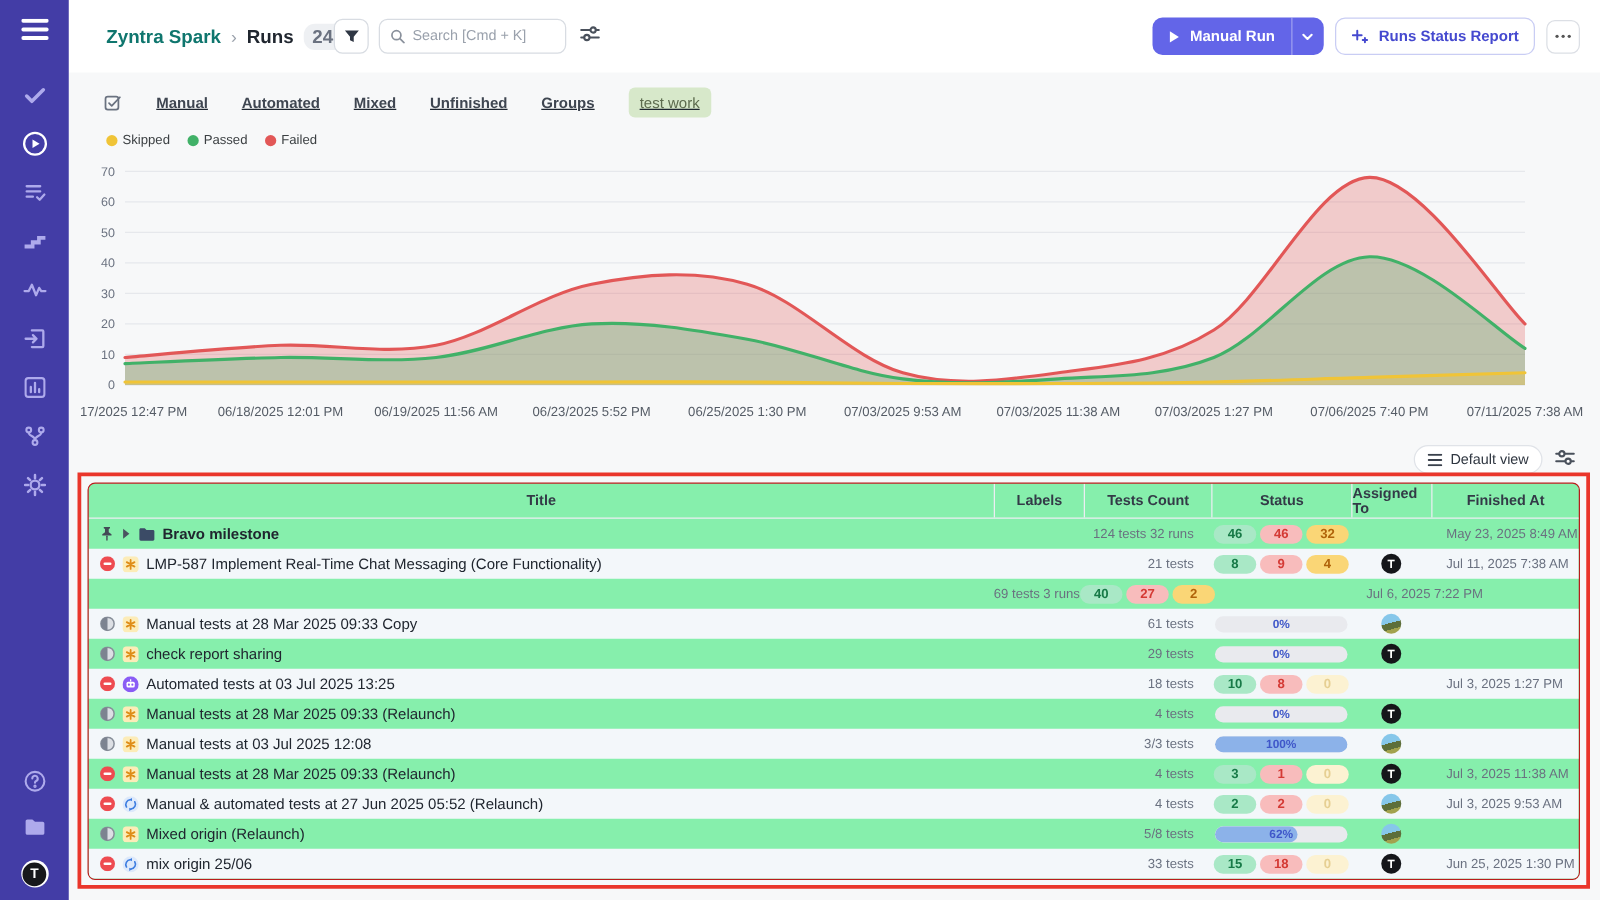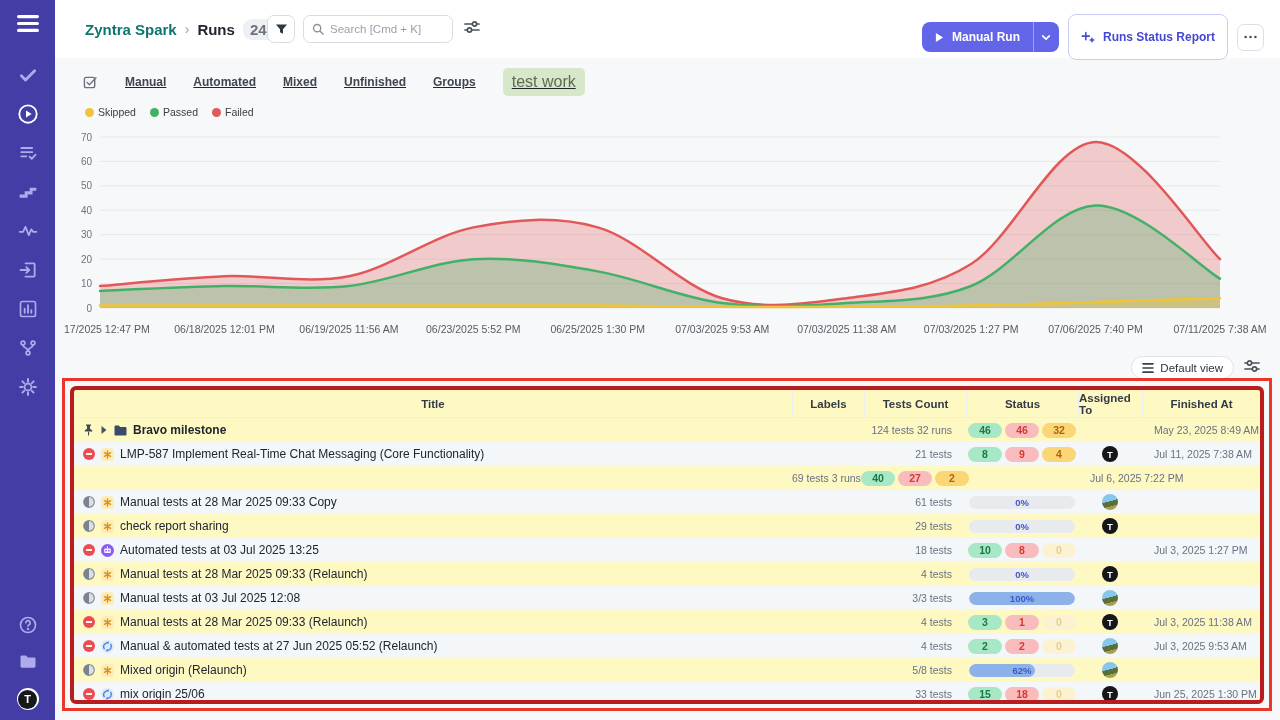--- a/index.html
+++ b/index.html
@@ -40,54 +40,54 @@
                       font-family:"Liberation Sans", sans-serif; background:transparent; }
   .search-box input::placeholder { color:#9aa1ac; }
   .adjust-btn { position:absolute; left:409px; top:20px; cursor:pointer; color:#4a515c; }
   .tb-right { position:absolute; right:16px; top:14px; display:flex; gap:9px; align-items:center; }
   .btn-primary { display:flex; align-items:stretch; background:#6365e8; border-radius:8px; height:30px;
                  color:#fff; cursor:pointer; overflow:hidden; }
   .btn-primary .mr-main { display:flex; align-items:center; gap:8px; padding:0 13px;
                           font-size:12px; font-weight:bold; }
   .btn-primary .mr-split { width:26px; display:flex; align-items:center; justify-content:center;
                            border-left:1px solid rgba(255,255,255,.38); }
-  .btn-outline { height:46px; background:#fff; border:1px solid #c9cdf4; border-radius:8px;
+  .btn-outline { height:30px; background:#fff; border:1px solid #c9cdf4; border-radius:8px;
                  display:flex; align-items:center; gap:8px; padding:0 12px; color:#4549cf;
                  font-size:12px; font-weight:bold; cursor:pointer; }
   .btn-more { width:27px; height:27px; background:#fff; border:1px solid #dcdfe5; border-radius:7px;
               display:flex; align-items:center; justify-content:center; cursor:pointer; }
 
   
   .filters-row { position:absolute; left:83px; top:70px; height:24px; display:flex; align-items:center;
                  gap:27px; z-index:2;text-decoration:underline; }
   .f-icon { color:#6a7280; cursor:pointer; display:flex; }
   .f-tab { font-size:12px; color:#3f4651; font-weight:bold; cursor:pointer; }
-  .f-chip { background:#d7e8ca; color:#5d6b4e; font-size:16px; border-radius:5px; padding:5px 9px;
+  .f-chip { background:#d7e8ca; color:#5d6b4e; font-size:12px; border-radius:5px; padding:5px 9px;
             cursor:pointer; }
 
   
   .legend-row { position:absolute; left:85px; top:106px; display:flex; gap:14px; align-items:center; z-index:2; }
   .lg-item { display:flex; align-items:center; gap:4px; font-size:10.5px; color:#3c4043; }
   .lg-dot { width:9px; height:9px; border-radius:50%; }
   .chart-wrap { position:absolute; left:60px; top:128px; width:1220px; height:216px; z-index:1; }
   .chart-wrap svg { overflow:hidden; display:block; }
 
   
   .default-view-btn { position:absolute; top:356px; right:46px; height:23px; background:#fff;
                       border:1px solid #e0e3e8; border-radius:12px; display:flex; align-items:center;
                       gap:6px; padding:0 10px; font-size:11.5px; color:#2f3640; cursor:pointer; z-index:2; }
   .view-settings { position:absolute; top:359px; right:20px; color:#4a515c; cursor:pointer; z-index:2; }
 
   
   .highlight-rect { position:absolute; left:62px; top:378px; width:1210px; height:333px;
                     border:3px solid #ea362b; z-index:5; pointer-events:none; }
 
   
-  .table-card { position:absolute; left:70px; top:386px; width:1194px; height:318px; background:#fef9c3;
-                border:4px solid #b91c1c; border-radius:6px; overflow:hidden; z-index:3; }
+  .table-card { position:absolute; left:70px; top:386px; width:1194px; height:318px; background:#86efac;
+                border:1px solid #b91c1c; border-radius:6px; overflow:hidden; z-index:3; }
   .thead, .trow { display:grid; grid-template-columns:1fr 72px 102px 112px 64px 118px; }
   .thead { height:28px; border-bottom:1px solid #eceef2; }
   .th { display:flex; align-items:center; justify-content:center; font-size:11.5px; font-weight:bold;
         color:#333a47; border-left:1px solid #eceef2; cursor:pointer; }
   .th:first-child { border-left:none; }
   .trow { height:24px; align-items:center; cursor:pointer; }
   .trow:nth-child(even) { background:#f3f7fa; }
   .cell-title { display:flex; align-items:center; gap:6px; padding-left:9px; overflow:hidden;
                 white-space:nowrap; font-size:12px; color:#20262f; }
   .cell-title.group { font-weight:bold; }

